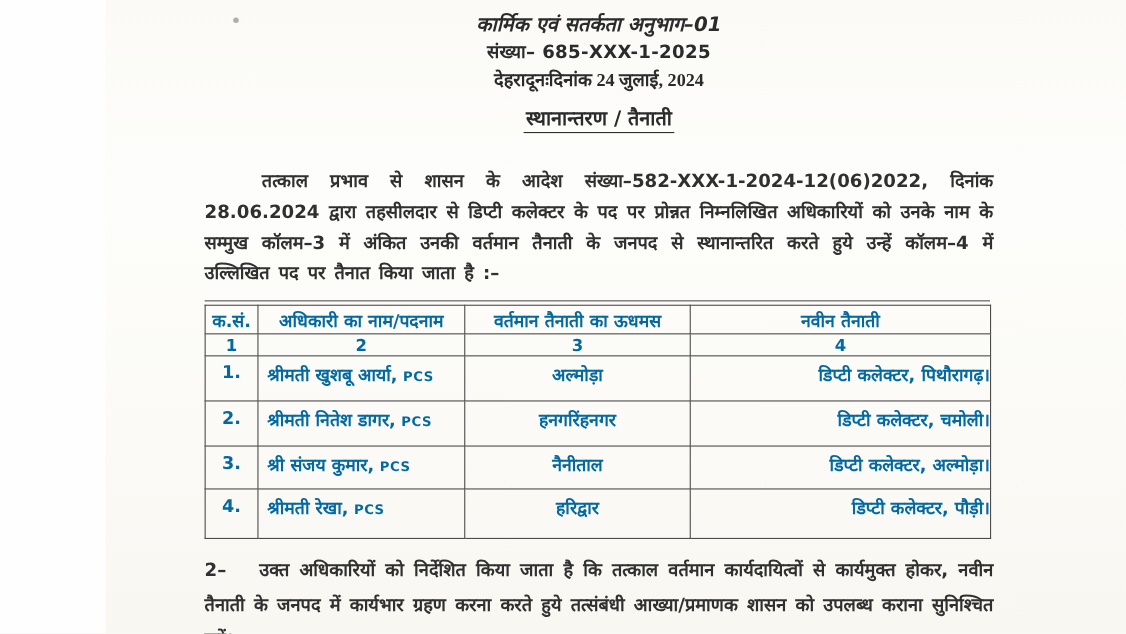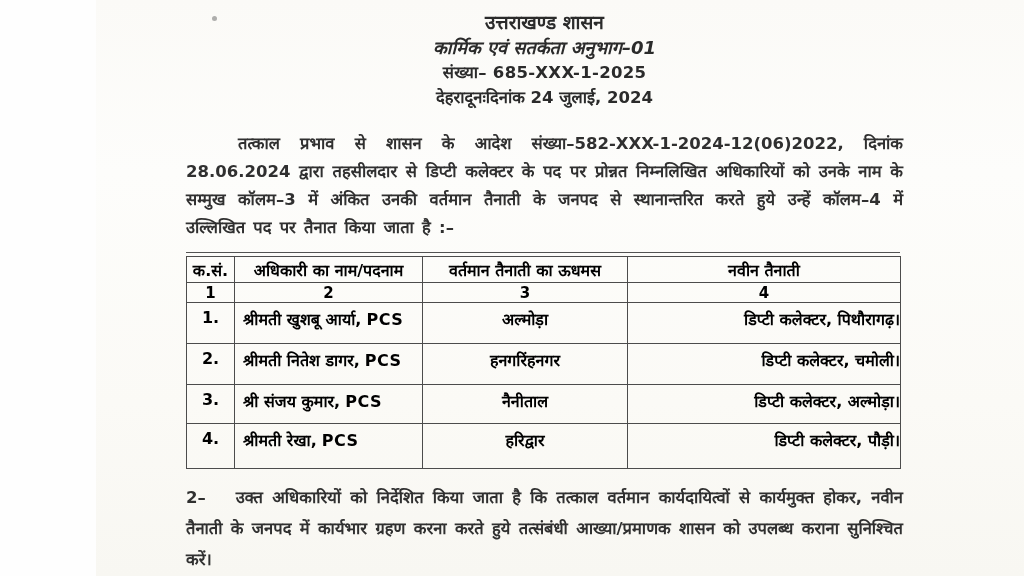--- a/index.html
+++ b/index.html
@@ -26,88 +26,90 @@
   }
   .content {
     position: absolute; left: 186px; top: 0;
     width: 717px; padding-top: 10px;
     font-weight: bold;
   }
   .hdr { text-align: center; line-height: 25px; }
   .hdr-l1 { font-size: 19px; }
   .hdr-l2 { font-size: 18px; font-style: italic; }
   .hdr-l3 { font-size: 16.5px; letter-spacing: .3px; }
-  .hdr-l4 { font-size: 16.5px; }
+  .hdr-l4 { font-size: 16.5px; font-family: Liberation Serif, serif; }
   .doc-title {
     text-align: center; margin-top: 13px; font-size: 18px; line-height: 22px;
   }
   .doc-title span {
     border-bottom: 1.6px solid #2f2f2f; padding: 0 2px 1px 2px;
   }
   .para {
     font-size: 16.5px; line-height: 28px;
     text-align: justify; word-spacing: 2.5px;
     color: #303030;
   }
-  .para1 { margin-top: 20px; text-indent: 52px; }
+  .para1 { margin-top: 31px; text-indent: 52px; }
   .para2 { margin-top: 13px; line-height: 31px; }
   .para2-num { margin-right: 30px; }
   .table-wrap {
     margin-top: 10px;
     border-top: 1.6px solid #535353;
     padding-top: 3px;
     width: 714px;
   }
   table.transfer {
     border-collapse: collapse;
     width: 714px;
     table-layout: fixed;
   }
   table.transfer td, table.transfer th {
     border: 1.4px solid #4c4c4c;
     font-size: 16px;
     font-weight: bold;
-    color: #000000;
+    color: #0369a1;
     padding: 0;
   }
   col.c1 { width: 48px; }
   col.c2 { width: 188px; }
   col.c3 { width: 205px; }
   col.c4 { width: 273px; }
   tr.hrow { height: 26px; }
   tr.hrow th { text-align: center; vertical-align: middle; font-size: 16px; }
   tr.nrow { height: 20px; }
   tr.nrow td { text-align: center; vertical-align: middle; font-size: 15px; }
   tr.drow td { vertical-align: top; padding-top: 5px; }
   tr.drow .cell-sn { text-align: center; }
   tr.drow .cell-name { text-align: left; padding-left: 8px; }
   tr.drow .cell-cur { text-align: center; margin-top: 24px; }
   tr.drow .cell-new { text-align: right; }
-  .cadre { font-size: 16px; letter-spacing: .5px; margin-left: 5px; }
+  .cadre { font-size: 12px; letter-spacing: .5px; margin-left: 5px; }
   tr.r1 { height: 41px; }
   tr.r2 { height: 41px; }
   tr.r3 { height: 39px; }
   tr.r4 { height: 45px; }
 </style>
 </head>
 <body>
 
 <div class="page">
   <div class="left-band"></div>
   <div class="speck"></div>
 
   <div class="content">
 
     <div class="hdr">
-      <div class="hdr-l1">उत्तराखण्ड शासन</div>
       <div class="hdr-l2">कार्मिक एवं सतर्कता अनुभाग–01</div>
       <div class="hdr-l3">संख्या– 685-XXX-1-2025</div>
       <div class="hdr-l4">देहरादूनःदिनांक 24 जुलाई, 2024</div>
     </div>
 
+    <div class="doc-title">
+      <span>स्थानान्तरण / तैनाती</span>
+    </div>
 
     <div class="para para1">तत्काल प्रभाव से शासन के आदेश संख्या–582-XXX-1-2024-12(06)2022, दिनांक 28.06.2024 द्वारा तहसीलदार से डिप्टी कलेक्टर के पद पर प्रोन्नत निम्नलिखित अधिकारियों को उनके नाम के सम्मुख कॉलम–3 में अंकित उनकी वर्तमान तैनाती के जनपद से स्थानान्तरित करते हुये उन्हें कॉलम–4 में उल्लिखित पद पर तैनात किया जाता है :–</div>
 
     <div class="table-wrap">
       <table class="transfer">
         <colgroup>
             <col class="c1">
             <col class="c2">
             <col class="c3">
             <col class="c4">

